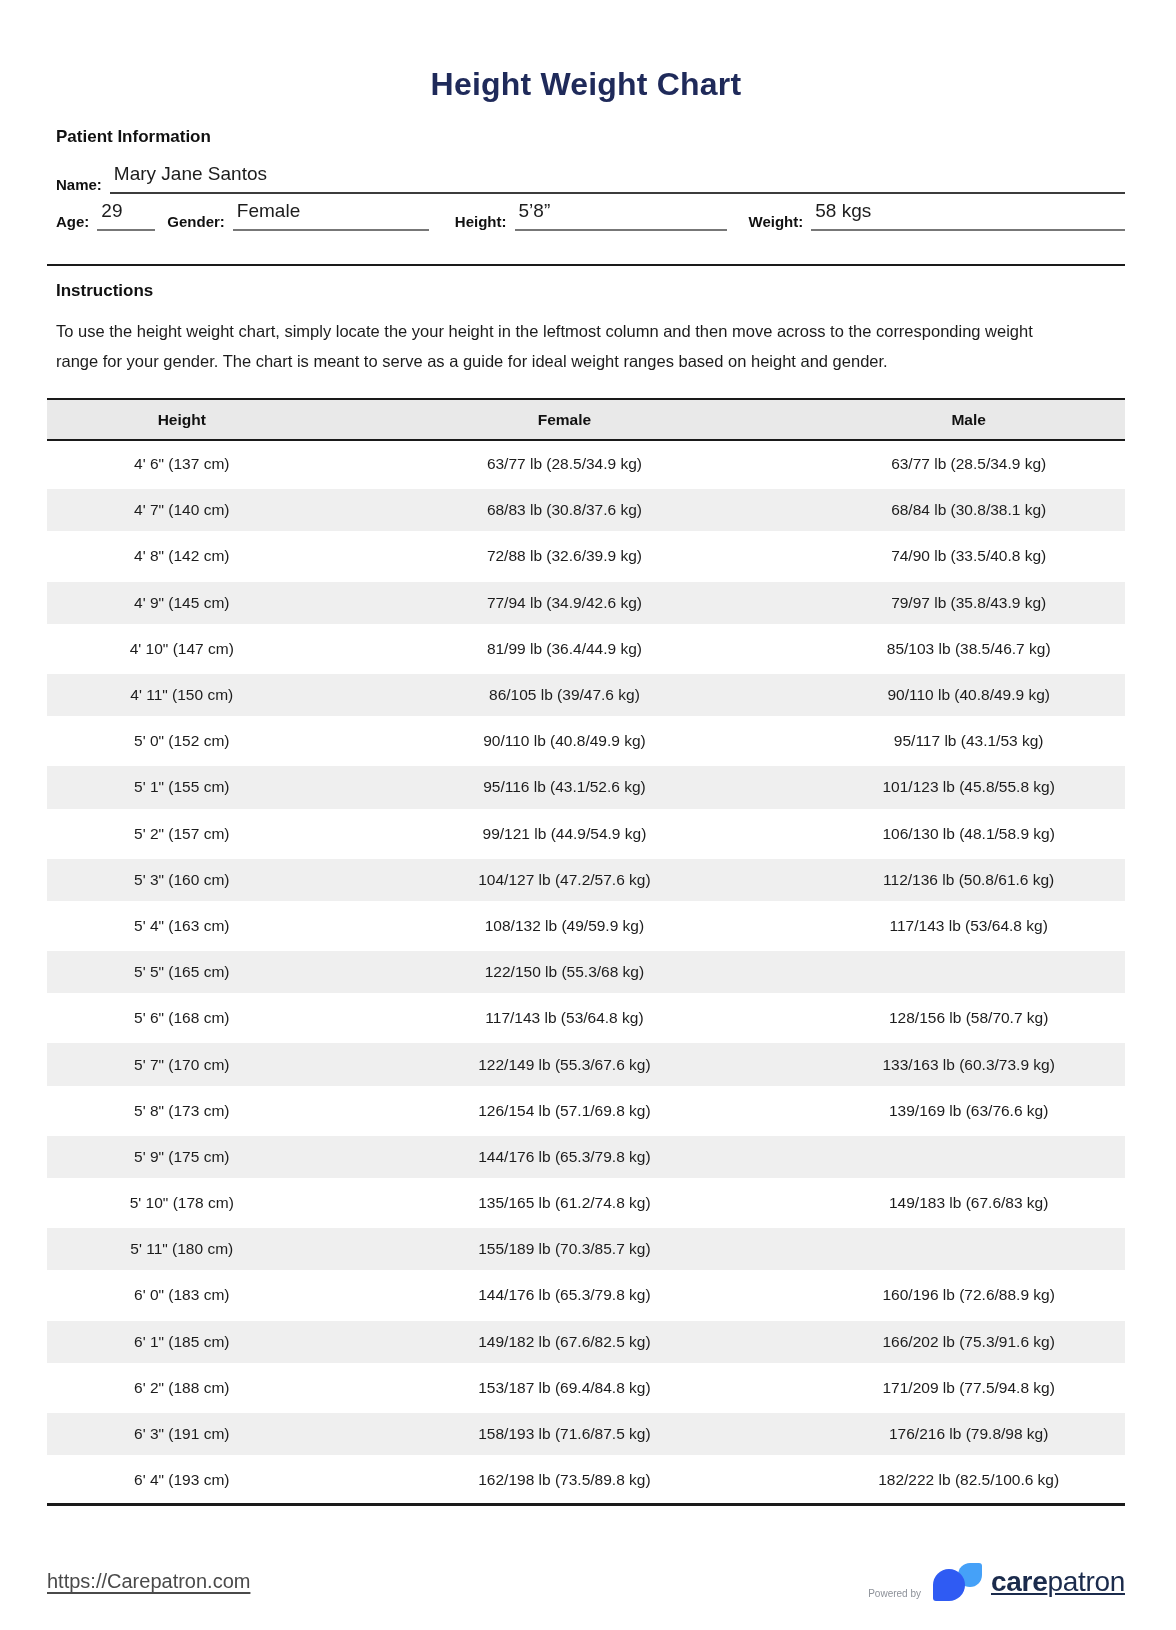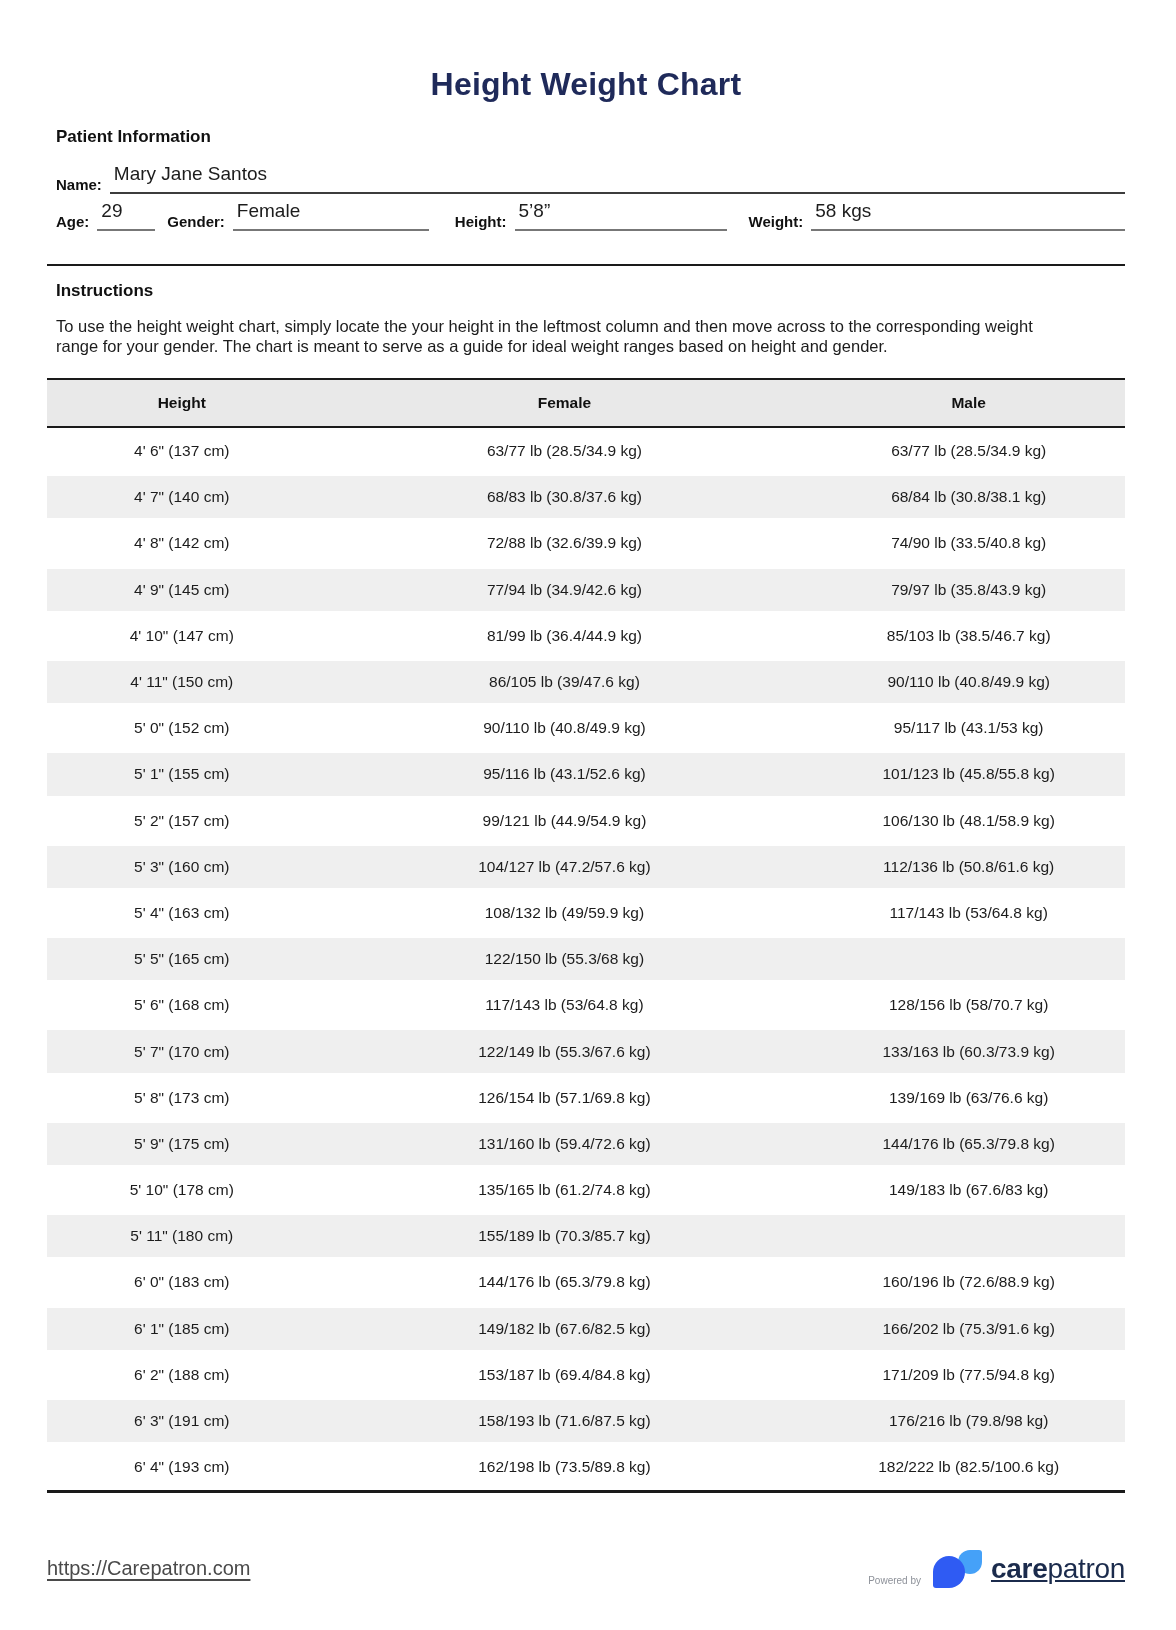--- a/index.html
+++ b/index.html
@@ -73,33 +73,33 @@
   .weight-line{flex:1;}
   .field-gap{width:12px;}
   .hr-rule{
     border-bottom:2px solid var(--rule);
     margin-top:33px;
   }
   .instructions-heading{margin-top:15px;}
   .instructions-text{
     margin:15px 0 0 9px;
     font-size:16.5px;
-    line-height:20px;
+    line-height:30px;
     color:var(--ink);
     max-width:1012px;
   }
   
   .hw-table{margin-top:22px;}
   .thead{
     display:grid;
     grid-template-columns:25% 46% 29%;
     background:var(--header-bg);
     border-top:2px solid var(--rule);
     border-bottom:2px solid var(--rule);
-    height:50px;
+    height:43px;
     align-items:center;
   }
   .th{
     text-align:center;
     font-size:15.5px;
     font-weight:bold;
     color:var(--label);
   }
   .trow{
     display:grid;
@@ -290,21 +290,20 @@
         <div class="tcell">122/149 lb (55.3/67.6 kg)</div>
         <div class="tcell">133/163 lb (60.3/73.9 kg)</div>
       </div>
       <div class="trow">
         <div class="tcell">5' 8" (173 cm)</div>
         <div class="tcell">126/154 lb (57.1/69.8 kg)</div>
         <div class="tcell">139/169 lb (63/76.6 kg)</div>
       </div>
       <div class="trow alt">
         <div class="tcell">5' 9" (175 cm)</div>
-        <div class="tcell">131/160 lb (59.4/72.6 kg)</div>
         <div class="tcell">144/176 lb (65.3/79.8 kg)</div>
       </div>
       <div class="trow">
         <div class="tcell">5' 10" (178 cm)</div>
         <div class="tcell">135/165 lb (61.2/74.8 kg)</div>
         <div class="tcell">149/183 lb (67.6/83 kg)</div>
       </div>
       <div class="trow alt">
         <div class="tcell">5' 11" (180 cm)</div>
         <div class="tcell">155/189 lb (70.3/85.7 kg)</div>

